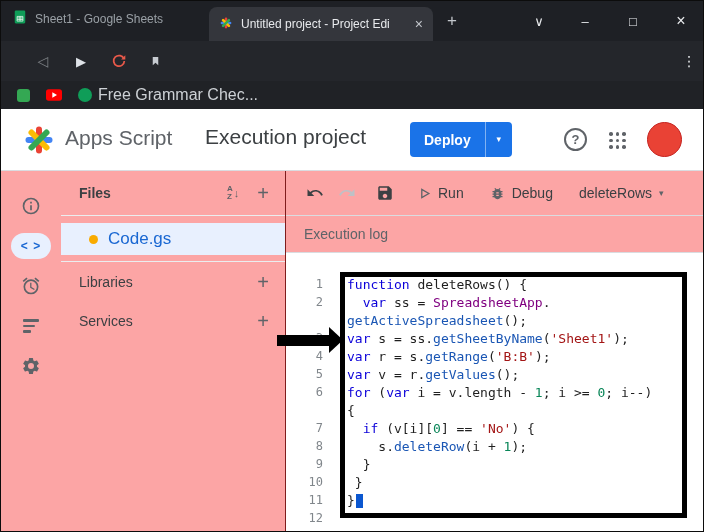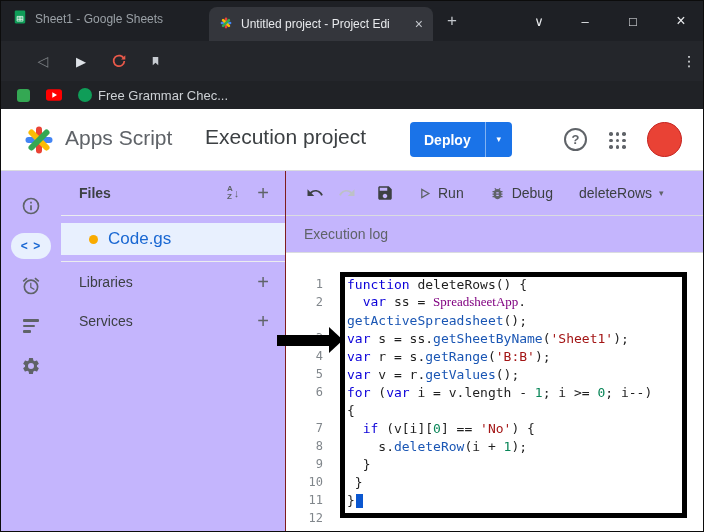--- a/index.html
+++ b/index.html
@@ -1,16 +1,16 @@
 <!DOCTYPE html>
 <html><head>
 <meta charset="utf-8">
 <style>
   html,body{margin:0;padding:0;background:#555;}
-  .screen{position:relative;width:704px;height:532px;background:#c4b5fd;overflow:hidden;
+  .screen{position:relative;width:704px;height:532px;background:#fca5a5;overflow:hidden;
           font-family:"Liberation Sans",sans-serif;border:1px solid #0c0c0c;box-sizing:border-box;}
 
   
   .tabbar{position:absolute;left:0;top:0;width:100%;height:40px;background:#1e2025;}
   .tab{position:absolute;display:flex;align-items:center;gap:8px;font-size:12px;}
   .tab-inactive{left:12px;top:9px;width:188px;color:#9aa0a6;}
   .tab-active{left:208px;top:6px;width:224px;height:34px;background:#34363c;border-radius:8px 8px 0 0;
               color:#e8eaed;padding:0 10px;box-sizing:border-box;}
   .tab-title{white-space:nowrap;overflow:hidden;text-overflow:ellipsis;flex:1;}
   .tab-close{font-size:14px;color:#c3c7cc;flex:none;}
@@ -33,21 +33,21 @@
        border:1px solid #45474d;color:#fff;font-size:11px;display:flex;align-items:center;gap:5px;
        padding:0 10px;box-sizing:border-box;}
   .vpn .dot{font-size:7px;line-height:1;}
   .kebab{position:absolute;left:676px;top:0;height:40px;width:24px;display:flex;align-items:center;
          justify-content:center;color:#e8eaed;font-size:14px;}
 
   
   .bookbar{position:absolute;left:0;top:80px;width:100%;height:28px;background:#202226;display:flex;
            align-items:center;gap:16px;padding:0 16px;box-sizing:border-box;}
   .bk{display:flex;align-items:center;gap:6px;}
-  .bk-label{font-size:13px;color:#cdd1d5;white-space:nowrap;}
+  .bk-label{font-size:16px;color:#cdd1d5;white-space:nowrap;}
   .bk-green-sq{width:13px;height:13px;border-radius:3px;background:#34a853;}
   .bk-green-circ{width:14px;height:14px;border-radius:50%;background:#0f9d58;}
 
   
   .appheader{position:absolute;left:0;top:108px;width:100%;height:62px;background:#fff;
              border-bottom:1px solid #dadce0;box-sizing:border-box;}
   .logo{position:absolute;left:20px;top:13px;}
   .brand{position:absolute;left:64px;top:17px;font-size:21px;color:#5f6368;}
   .ptitle{position:absolute;left:204px;top:16px;font-size:21px;color:#3c4043;}
   .deploy{position:absolute;left:409px;top:13px;height:35px;background:#1a73e8;border-radius:4px;
@@ -348,21 +348,21 @@
       <div class="execrow">
         <span class="exec-label">Execution log</span>
       </div>
       <div class="codearea">
           <div class="crow">
             <span class="gut">1</span>
             <span class="ltx"><span style="color: rgb(11, 0, 217);">function</span><span style="color: rgb(31, 31, 31);"> deleteRows() {</span></span>
           </div>
           <div class="crow">
             <span class="gut">2</span>
-            <span class="ltx"><span style="color: rgb(31, 31, 31);">  </span><span style="color: rgb(11, 0, 217);">var</span><span style="color: rgb(31, 31, 31);"> ss = </span><span style="color: rgb(128, 0, 128); font-family: Liberation Serif, serif;">SpreadsheetApp</span><span style="color: rgb(31, 31, 31);">.</span></span>
+            <span class="ltx"><span style="color: rgb(31, 31, 31);">  </span><span style="color: rgb(11, 0, 217);">var</span><span style="color: rgb(31, 31, 31);"> ss = </span><span style="color: rgb(128, 0, 128);">SpreadsheetApp</span><span style="color: rgb(31, 31, 31);">.</span></span>
           </div>
           <div class="crow">
             <span class="gut"></span>
             <span class="ltx"><span style="color: rgb(26, 86, 180);">getActiveSpreadsheet</span><span style="color: rgb(31, 31, 31);">();</span></span>
           </div>
           <div class="crow">
             <span class="gut">3</span>
             <span class="ltx"><span style="color: rgb(11, 0, 217);">var</span><span style="color: rgb(31, 31, 31);"> s = ss.</span><span style="color: rgb(26, 86, 180);">getSheetByName</span><span style="color: rgb(31, 31, 31);">(</span><span style="color: rgb(163, 21, 21);">'Sheet1'</span><span style="color: rgb(31, 31, 31);">);</span></span>
           </div>
           <div class="crow">

